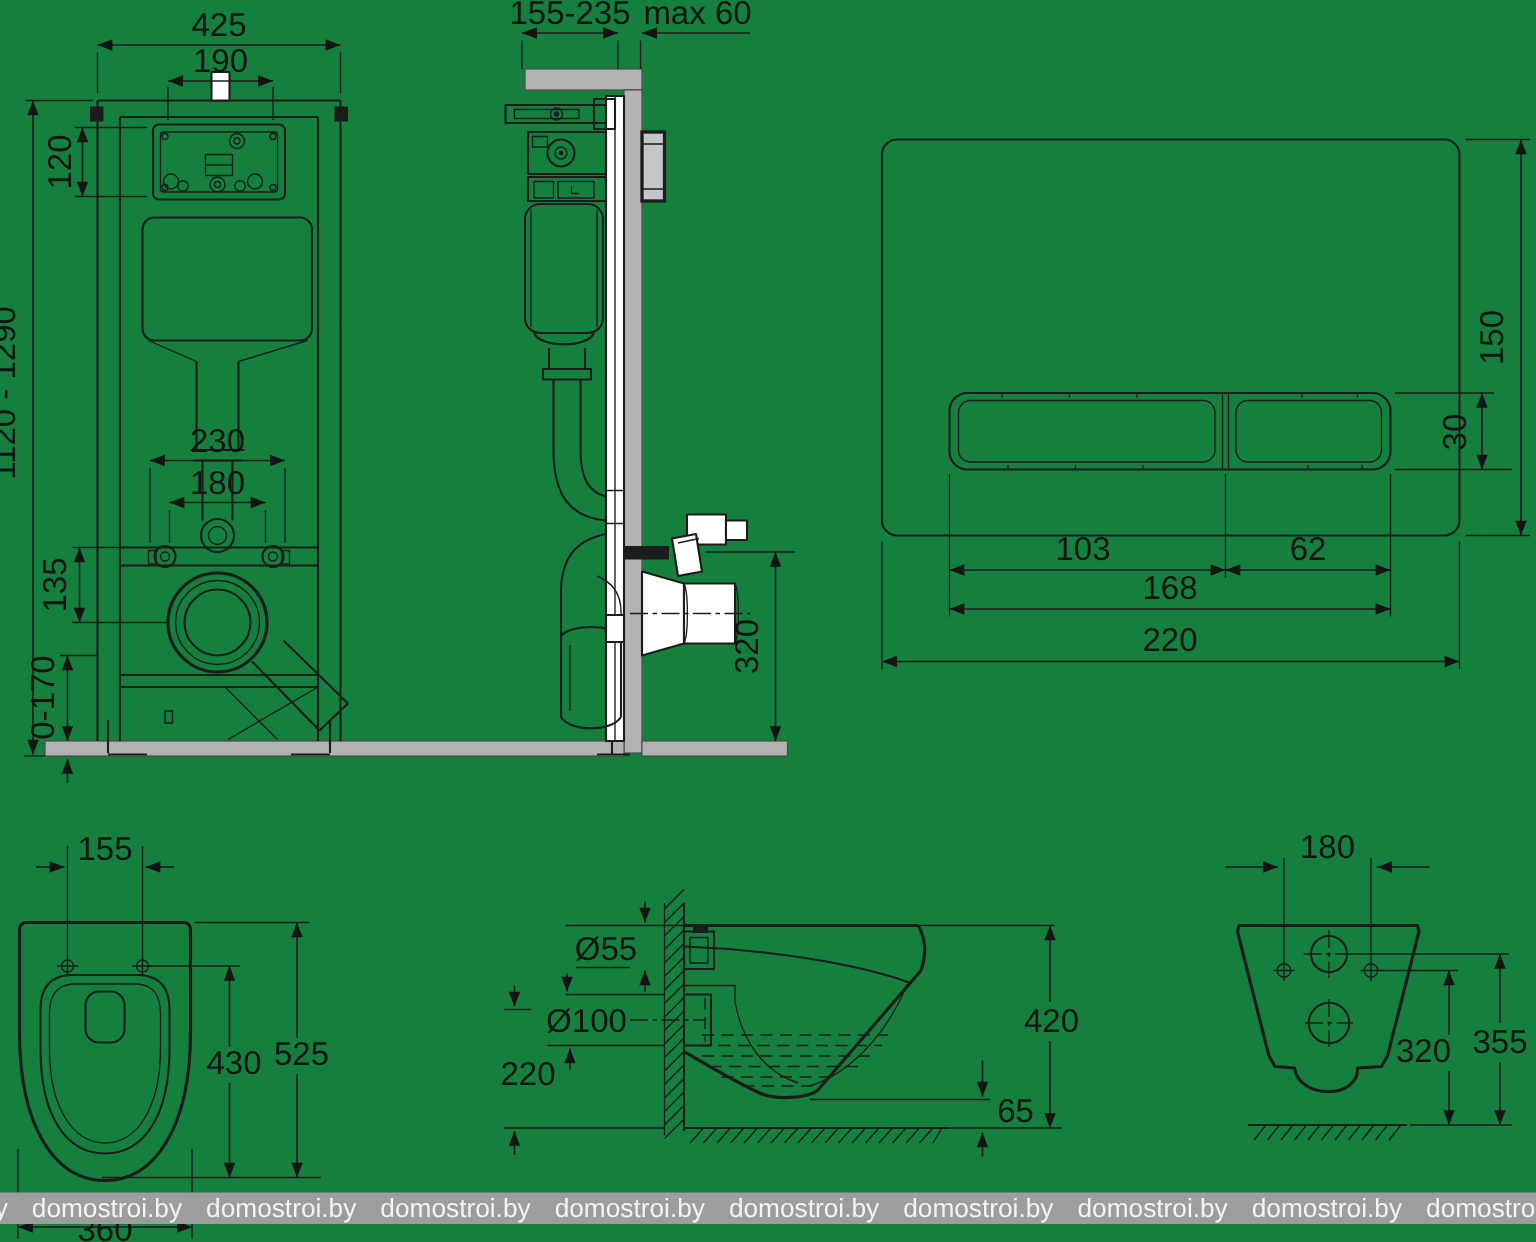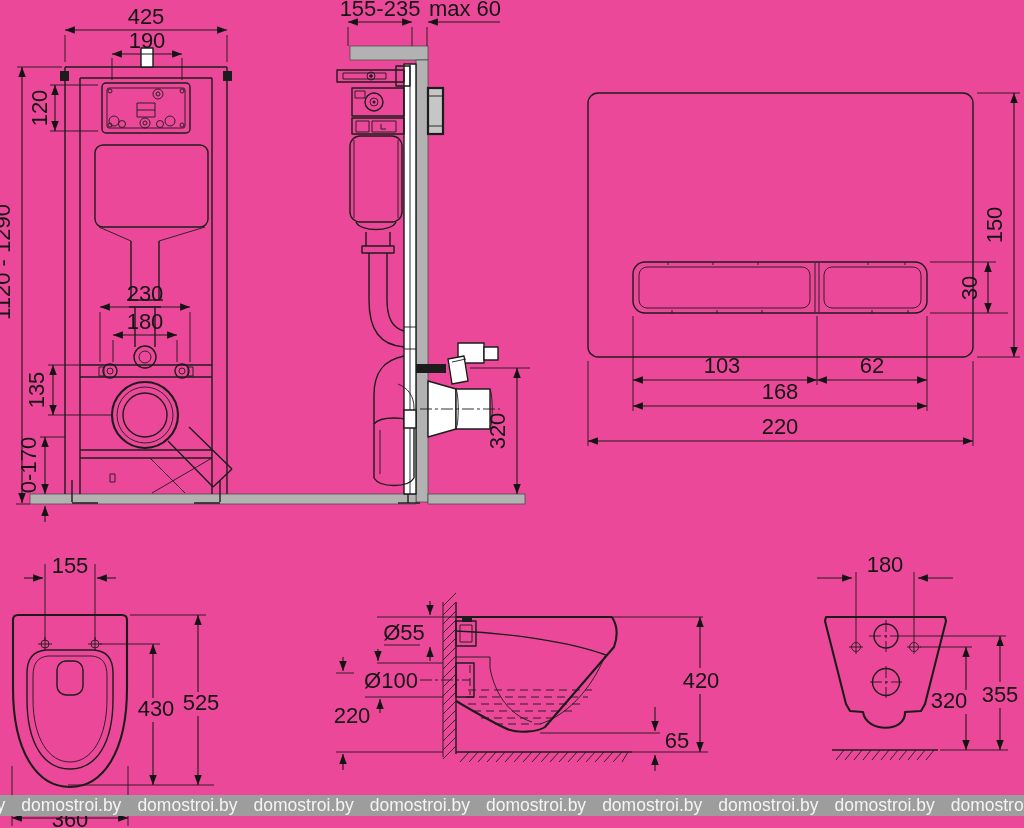--- a/index.html
+++ b/index.html
@@ -1,16 +1,16 @@
 <!DOCTYPE html>
 <html><head>
 <meta charset="utf-8">
 <style>
   html,body{margin:0;padding:0;background:#fff;}
-  #stage{position:relative;width:1024px;height:828px;background:#ec4899;overflow:hidden;
+  #stage{position:relative;width:1024px;height:828px;background:#15803d;overflow:hidden;
          font-family:"Liberation Sans",sans-serif;}
   svg{position:absolute;left:0;top:0;}
   .ln{stroke:#1c1c1c;stroke-width:1.4;fill:none;stroke-linejoin:round;}
   .thk{stroke-width:2.1;}
   .thn{stroke-width:0.9;}
   .dln{stroke:#1c1c1c;stroke-width:1.1;fill:none;}
   .ext{stroke:#1c1c1c;stroke-width:0.9;fill:none;}
   .gry{fill:#b2b2b2;stroke:#4c4c4c;stroke-width:0.8;}
   .blk{fill:#1c1c1c;stroke:none;}
   .wht{fill:#ffffff;}

